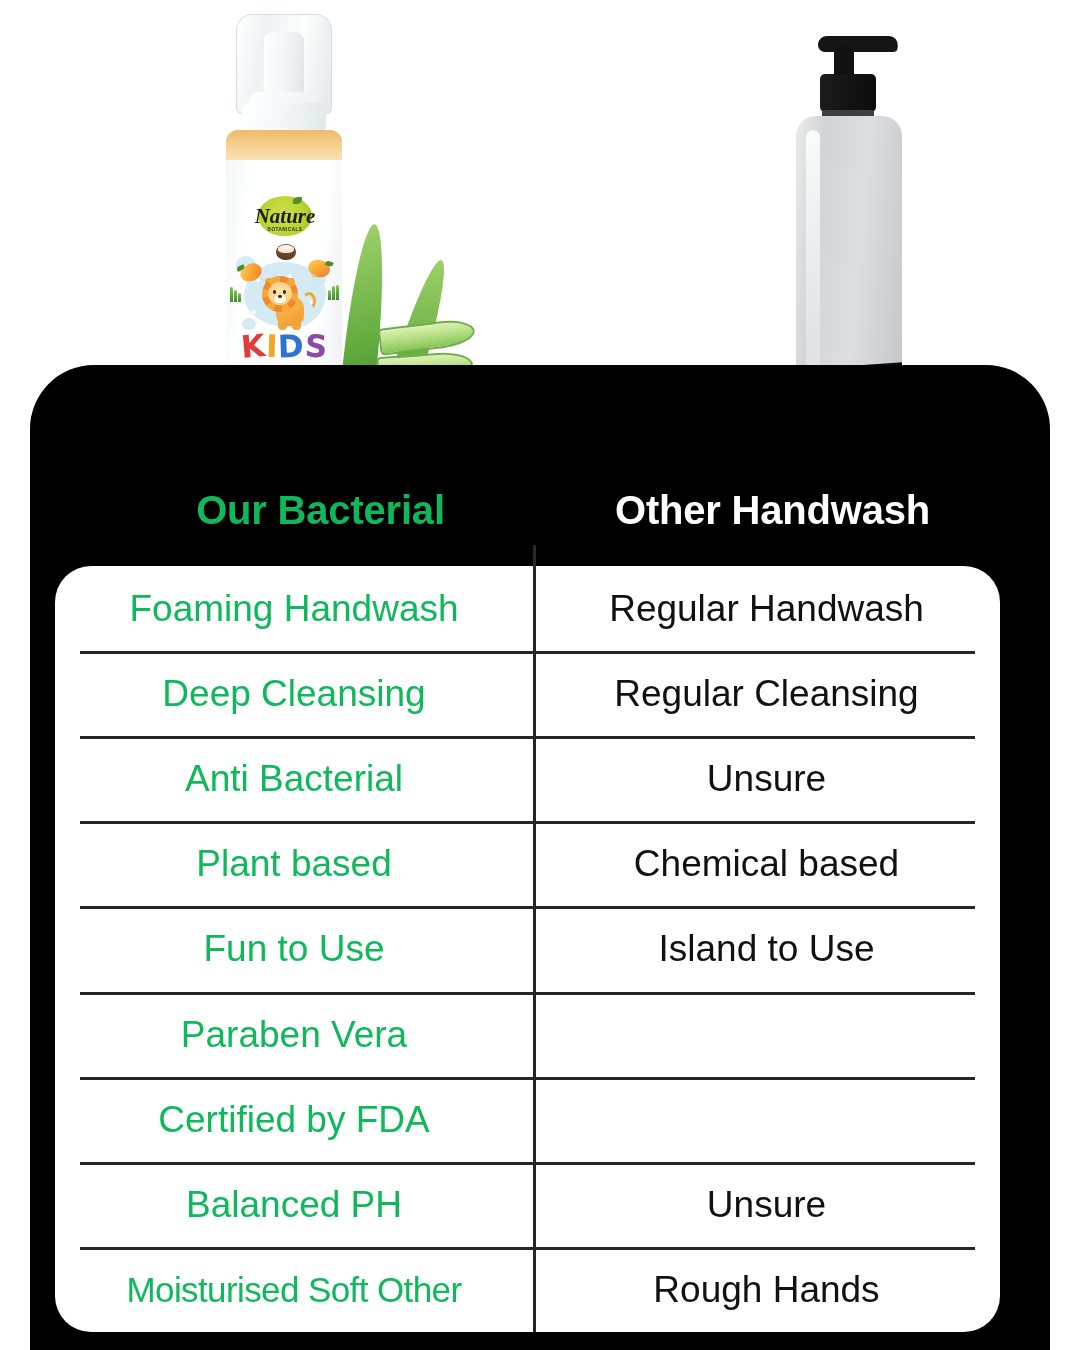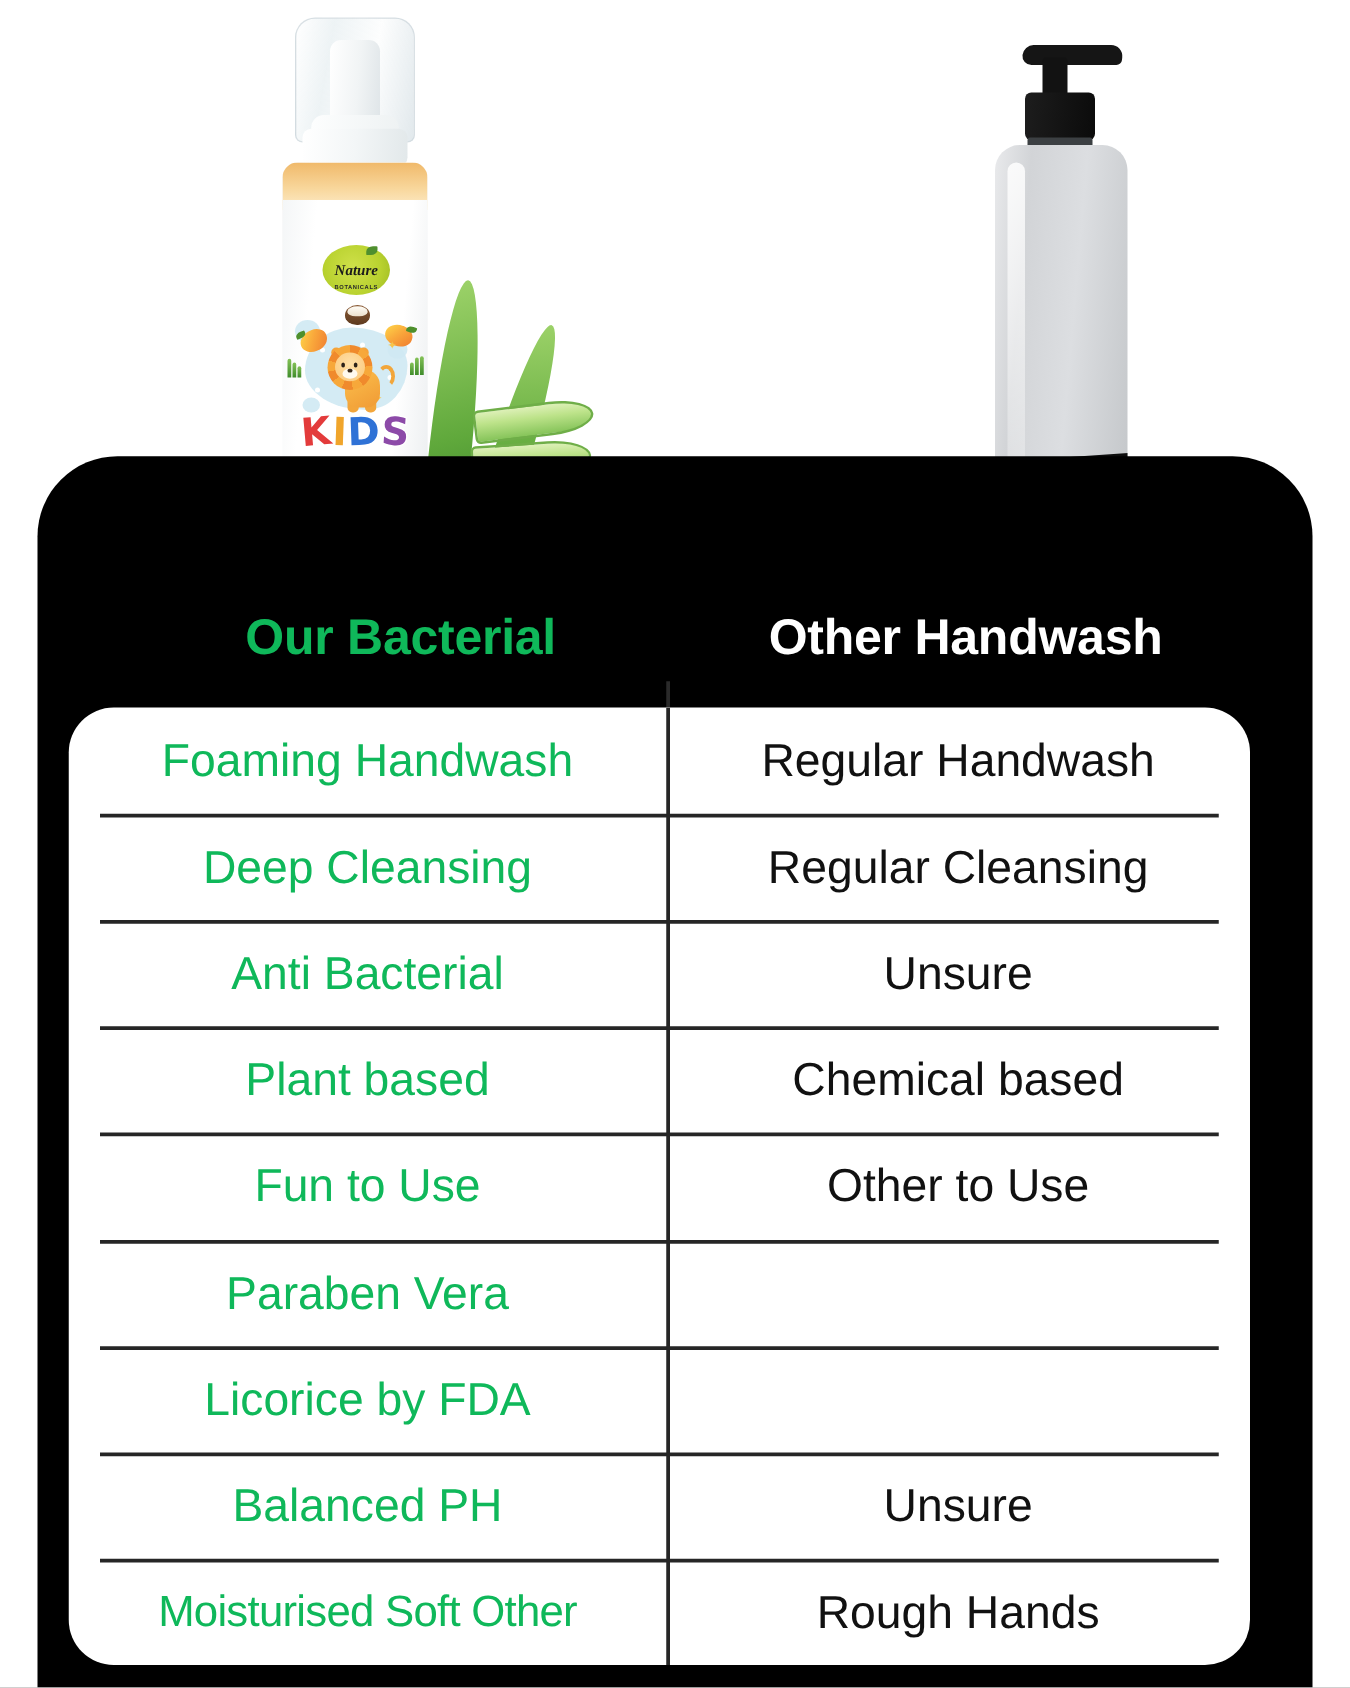--- a/index.html
+++ b/index.html
@@ -172,21 +172,21 @@
 
   
   .logo {
     position: absolute; left: 32px; top: 36px; width: 54px; height: 40px;
     border-radius: 50%;
     background: radial-gradient(circle at 45% 45%,#cfe04a 0%,#b9d22f 60%,#9cb822 100%);
     display: flex; align-items: center; justify-content: center;
   }
   .logo-txt {
     font-family: "Liberation Serif", serif; font-style: italic; font-weight: bold;
-    font-size: 12px; color: #1b1b1b; line-height: 1;
+    font-size: 21px; color: #1b1b1b; line-height: 1;
   }
   .logo-sub {
     position: absolute; left: 0; right: 0; bottom: 4px; text-align: center;
     font-size: 4.6px; font-weight: bold; letter-spacing: .5px; color: #2a2a2a;
   }
   .logo-leaf {
     position: absolute; right: 10px; top: 1px; width: 9px; height: 7px;
     border-radius: 60% 10% 60% 10%; background: #4f8f2e;
   }
 
@@ -534,27 +534,27 @@
         <div class="row">
           <div class="cell cell-ours">Anti Bacterial</div>
           <div class="cell cell-other">Unsure</div>
         </div>
         <div class="row">
           <div class="cell cell-ours">Plant based</div>
           <div class="cell cell-other">Chemical based</div>
         </div>
         <div class="row">
           <div class="cell cell-ours">Fun to Use</div>
-          <div class="cell cell-other">Other to Use</div>
+          <div class="cell cell-other">Island to Use</div>
         </div>
         <div class="row">
           <div class="cell cell-ours">Paraben Vera</div>
         </div>
         <div class="row">
-          <div class="cell cell-ours">Licorice by FDA</div>
+          <div class="cell cell-ours">Certified by FDA</div>
         </div>
         <div class="row">
           <div class="cell cell-ours">Balanced PH</div>
           <div class="cell cell-other">Unsure</div>
         </div>
         <div class="row">
           <div class="cell cell-ours tight">Moisturised Soft Other</div>
           <div class="cell cell-other">Rough Hands</div>
         </div>
       </div>

